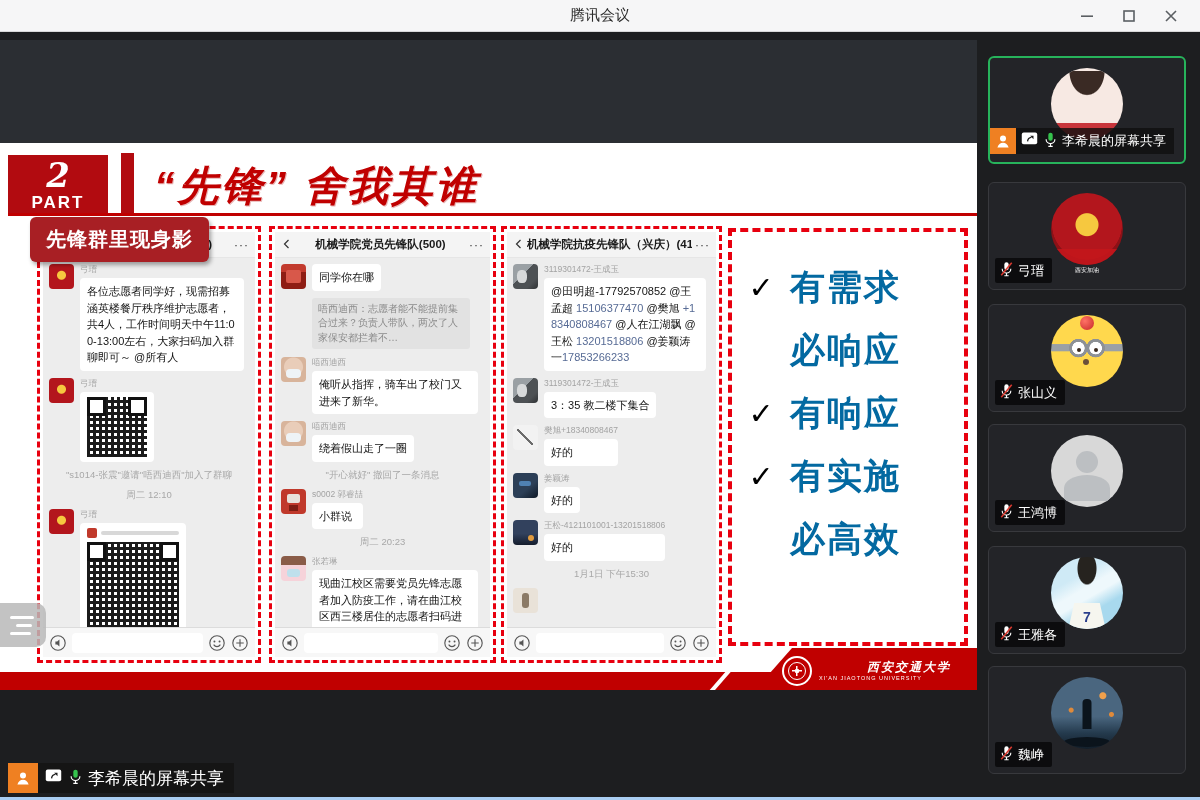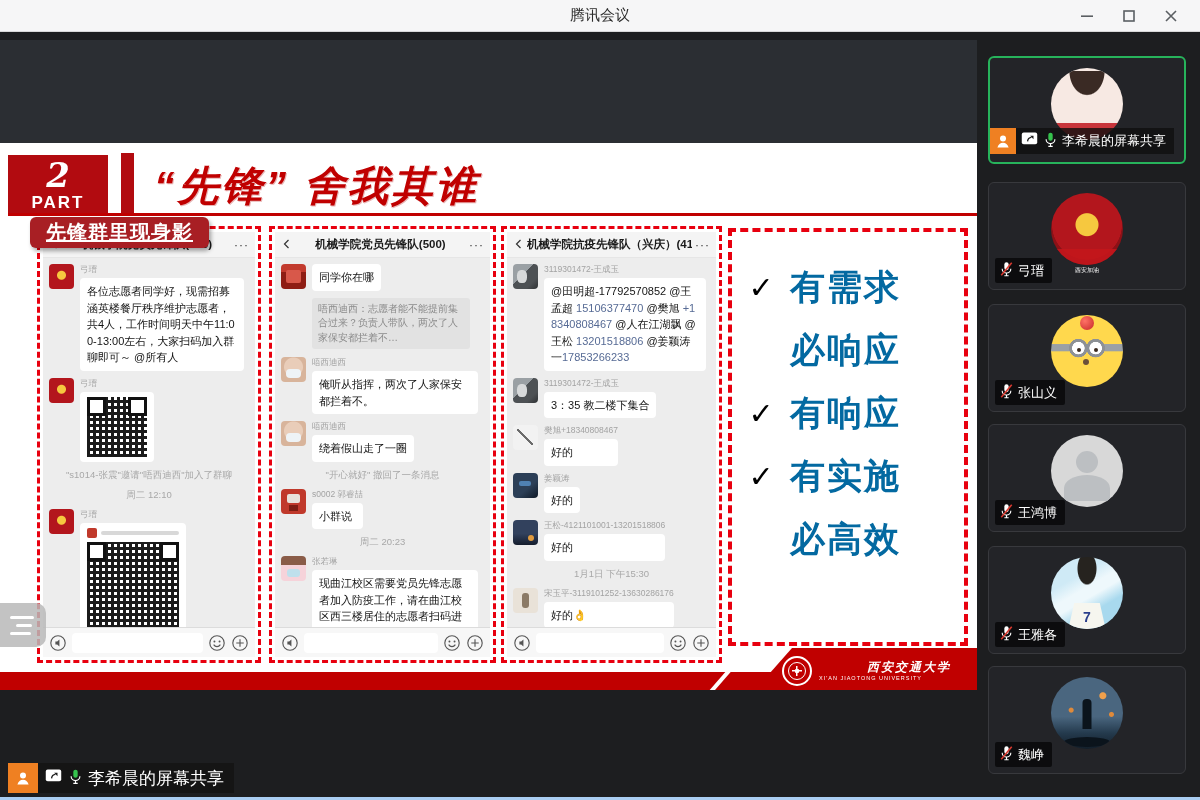--- a/index.html
+++ b/index.html
@@ -21,23 +21,23 @@
 
   .part-box { position:absolute; left:8px; top:12px; width:100px; height:58px; background:#b20b10; color:#fff;
               display:flex; flex-direction:column; align-items:center; justify-content:center; }
   .part-num { font-family:"DejaVu Serif","Liberation Serif",serif; font-style:italic; font-weight:bold; font-size:34px; line-height:1; }
   .part-lbl { font-size:17px; font-weight:bold; letter-spacing:2px; line-height:1; margin-top:2px; }
   .vbar { position:absolute; left:121px; top:10px; width:13px; height:60px; background:#b20b10; }
   .slide-title { position:absolute; left:154px; top:16px; font-size:41px; font-weight:900; color:#c00000;
                  letter-spacing:3px; text-shadow:1px 1px 0 #e8b7b7; white-space:nowrap;font-style:italic; }
   .title-rule { position:absolute; left:8px; right:0; top:70px; height:3px; background:#c00000; }
 
-  .badge { position:absolute; left:30px; top:74px; height:31px; padding:0 16px; background:#a81f24; color:#fff;
+  .badge { position:absolute; left:30px; top:74px; height:45px; padding:0 16px; background:#a81f24; color:#fff;
            font-size:20px; font-weight:bold; display:flex; align-items:center; border-radius:6px;
-           box-shadow:2px 3px 4px rgba(0,0,0,.35); z-index:6; letter-spacing:1px;text-decoration:underline; }
+           box-shadow:2px 3px 4px rgba(0,0,0,.35); z-index:6; letter-spacing:1px; }
 
   
   .chat-col { position:absolute; top:83px; height:437px; border:3px dashed #e8000f; padding:3px; background:#fff; z-index:3; }
   .chat-inner { width:100%; height:100%; display:flex; flex-direction:column; overflow:hidden; }
   .chat-header { height:26px; flex:0 0 26px; background:#f4f4f4; display:flex; align-items:center; padding:0 6px; border-bottom:1px solid #e6e6e6; }
   .chat-title { flex:1; text-align:center; font-size:11.5px; font-weight:bold; color:#1a1a1a; white-space:nowrap; overflow:hidden; }
   .ic-back { width:14px; flex:0 0 14px; color:#333; }
   .chat-more { width:18px; flex:0 0 18px; text-align:right; color:#333; font-size:12px; letter-spacing:1px; }
   .chat-body { flex:1; background:#ededed; padding:6px 6px 0 6px; overflow:hidden; }
   .msg-row { display:flex; margin-bottom:7px; }
@@ -285,21 +285,21 @@
               <div class="cav cav-redcard"></div>
               <div class="msg-main">
                 <div class="bubble">同学你在哪</div>
               </div>
             </div>
             <div class="quote">唔西迪西：志愿者能不能提前集合过来？负责人带队，两次了人家保安都拦着不…</div>
             <div class="msg-row">
               <div class="cav cav-bear"></div>
               <div class="msg-main">
                 <div class="msg-name">唔西迪西</div>
-                <div class="bubble">俺听从指挥，两次了人家保安都拦着不。</div>
+                <div class="bubble">俺听从指挥，骑车出了校门又进来了新华。</div>
               </div>
             </div>
             <div class="msg-row">
               <div class="cav cav-bear"></div>
               <div class="msg-main">
                 <div class="msg-name">唔西迪西</div>
                 <div class="bubble">绕着假山走了一圈</div>
               </div>
             </div>
             <div class="sysline">"开心就好" 撤回了一条消息</div>
@@ -379,24 +379,20 @@
             <div class="msg-row">
               <div class="cav cav-ws"></div>
               <div class="msg-main">
                 <div class="msg-name">王松-4121101001-13201518806</div>
                 <div class="bubble">好的</div>
               </div>
             </div>
             <div class="sysline">1月1日 下午15:30</div>
             <div class="msg-row">
               <div class="cav cav-syp"></div>
-              <div class="msg-main">
-                <div class="msg-name">宋玉平-3119101252-13630286176</div>
-                <div class="bubble">好的👌</div>
-              </div>
             </div>
           </div>
           <div class="chat-input">
             <span class="cicon"><svg width="18" height="18" viewBox="0 0 24 24">
                 <circle cx="12" cy="12" r="9.6" fill="none" stroke="#555" stroke-width="1.5"></circle>
                 <path d="M8.5 10v4h2.4l3 2.6V7.4l-3 2.6z" fill="#555"></path>
               </svg></span>
             <div class="field"></div>
             <span class="cicon"><svg width="18" height="18" viewBox="0 0 24 24">
                 <circle cx="12" cy="12" r="9.6" fill="none" stroke="#555" stroke-width="1.5"></circle>

